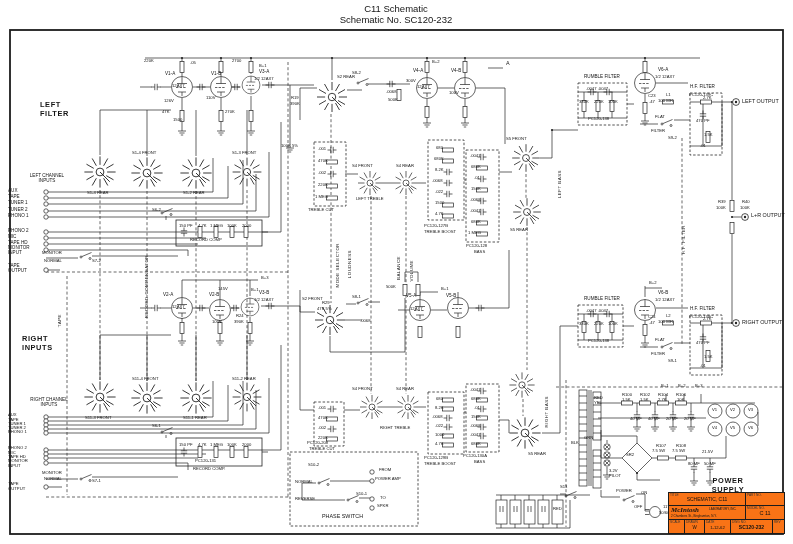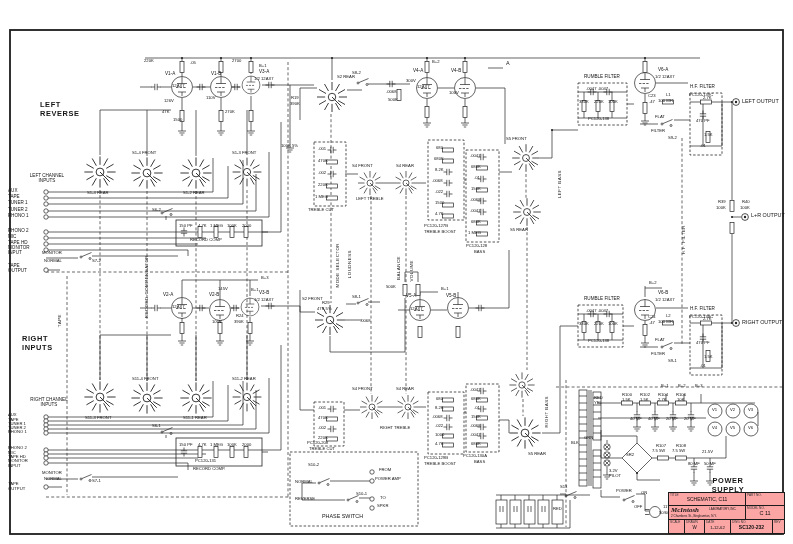--- a/index.html
+++ b/index.html
@@ -13,21 +13,21 @@
   .t{position:absolute;color:#151515;line-height:1.08;white-space:nowrap;}
   .c{font-size:4.2px;}
   .s{font-size:4.6px;}
   .m{font-size:5.4px;}
   .h{font-size:7.4px;font-weight:bold;letter-spacing:.6px;white-space:normal;line-height:1.25;}
   .ttl{font-size:9.5px;text-align:center;width:300px;}
   .wrap{white-space:normal;}
   .ctr{text-align:center;}
   .v{writing-mode:vertical-rl;transform:rotate(180deg);font-size:4.4px;letter-spacing:.5px;}
   
-  .tb{position:absolute;background:#fca5a5;border:1px solid #1c1c1c;}
+  .tb{position:absolute;background:#f97316;border:1px solid #1c1c1c;}
   .tb .cell{position:absolute;border-color:#1c1c1c;border-style:solid;border-width:0;}
   .tbl{position:absolute;left:1px;top:0px;font-size:3.2px;color:#333;}
   .tbv{position:absolute;left:0;right:0;text-align:center;color:#111;}
   .brand{font-family:"Liberation Serif",serif;font-style:italic;font-weight:bold;font-size:7px;}
 </style>
 </head>
 <body>
 
 <div id="page">
 
@@ -377,22 +377,24 @@
         <rect x="538" y="500" width="11" height="24" class="w"></rect>
     <rect x="552" y="500" width="11" height="24" class="w"></rect>
     <path class="w" d="M500,506v6M503,506v6M514,506v6M517,506v6M528,506v6M531,506v6M542,506v6M545,506v6"></path>
   </g>
   <g>
     <circle cx="655" cy="512" r="5.5" class="w"></circle>
     <path class="w" d="M649.5,509.5H645M649.5,514.5H645"></path>
   </g>
 </svg>
 
-
-<span class="t h" style="left:40px;top:100px;width:38px;">LEFT REVERSE</span>
+<span class="t ttl" style="left:246px;top:4px;">C11 Schematic</span>
+<span class="t ttl" style="left:246px;top:15px;">Schematic No. SC120-232</span>
+
+<span class="t h" style="left:40px;top:100px;width:38px;">LEFT FILTER</span>
 <span class="t s wrap ctr" style="left:26px;top:174px;width:42px;">LEFT CHANNEL INPUTS</span>
 <span class="t s" style="left:8px;top:189px;">AUX</span>
 <span class="t s" style="left:8px;top:195px;">TAPE</span>
 <span class="t s" style="left:8px;top:201px;">TUNER 1</span>
 <span class="t s" style="left:8px;top:208px;">TUNER 2</span>
 <span class="t s" style="left:8px;top:214px;">PHONO 1</span>
 <span class="t s" style="left:8px;top:229px;">PHONO 2</span>
 <span class="t s" style="left:8px;top:235px;">MIC</span>
 <span class="t s" style="left:8px;top:241px;">TAPE HD</span>
 <span class="t s wrap" style="left:8px;top:246px;width:26px;">MONITOR INPUT</span>

